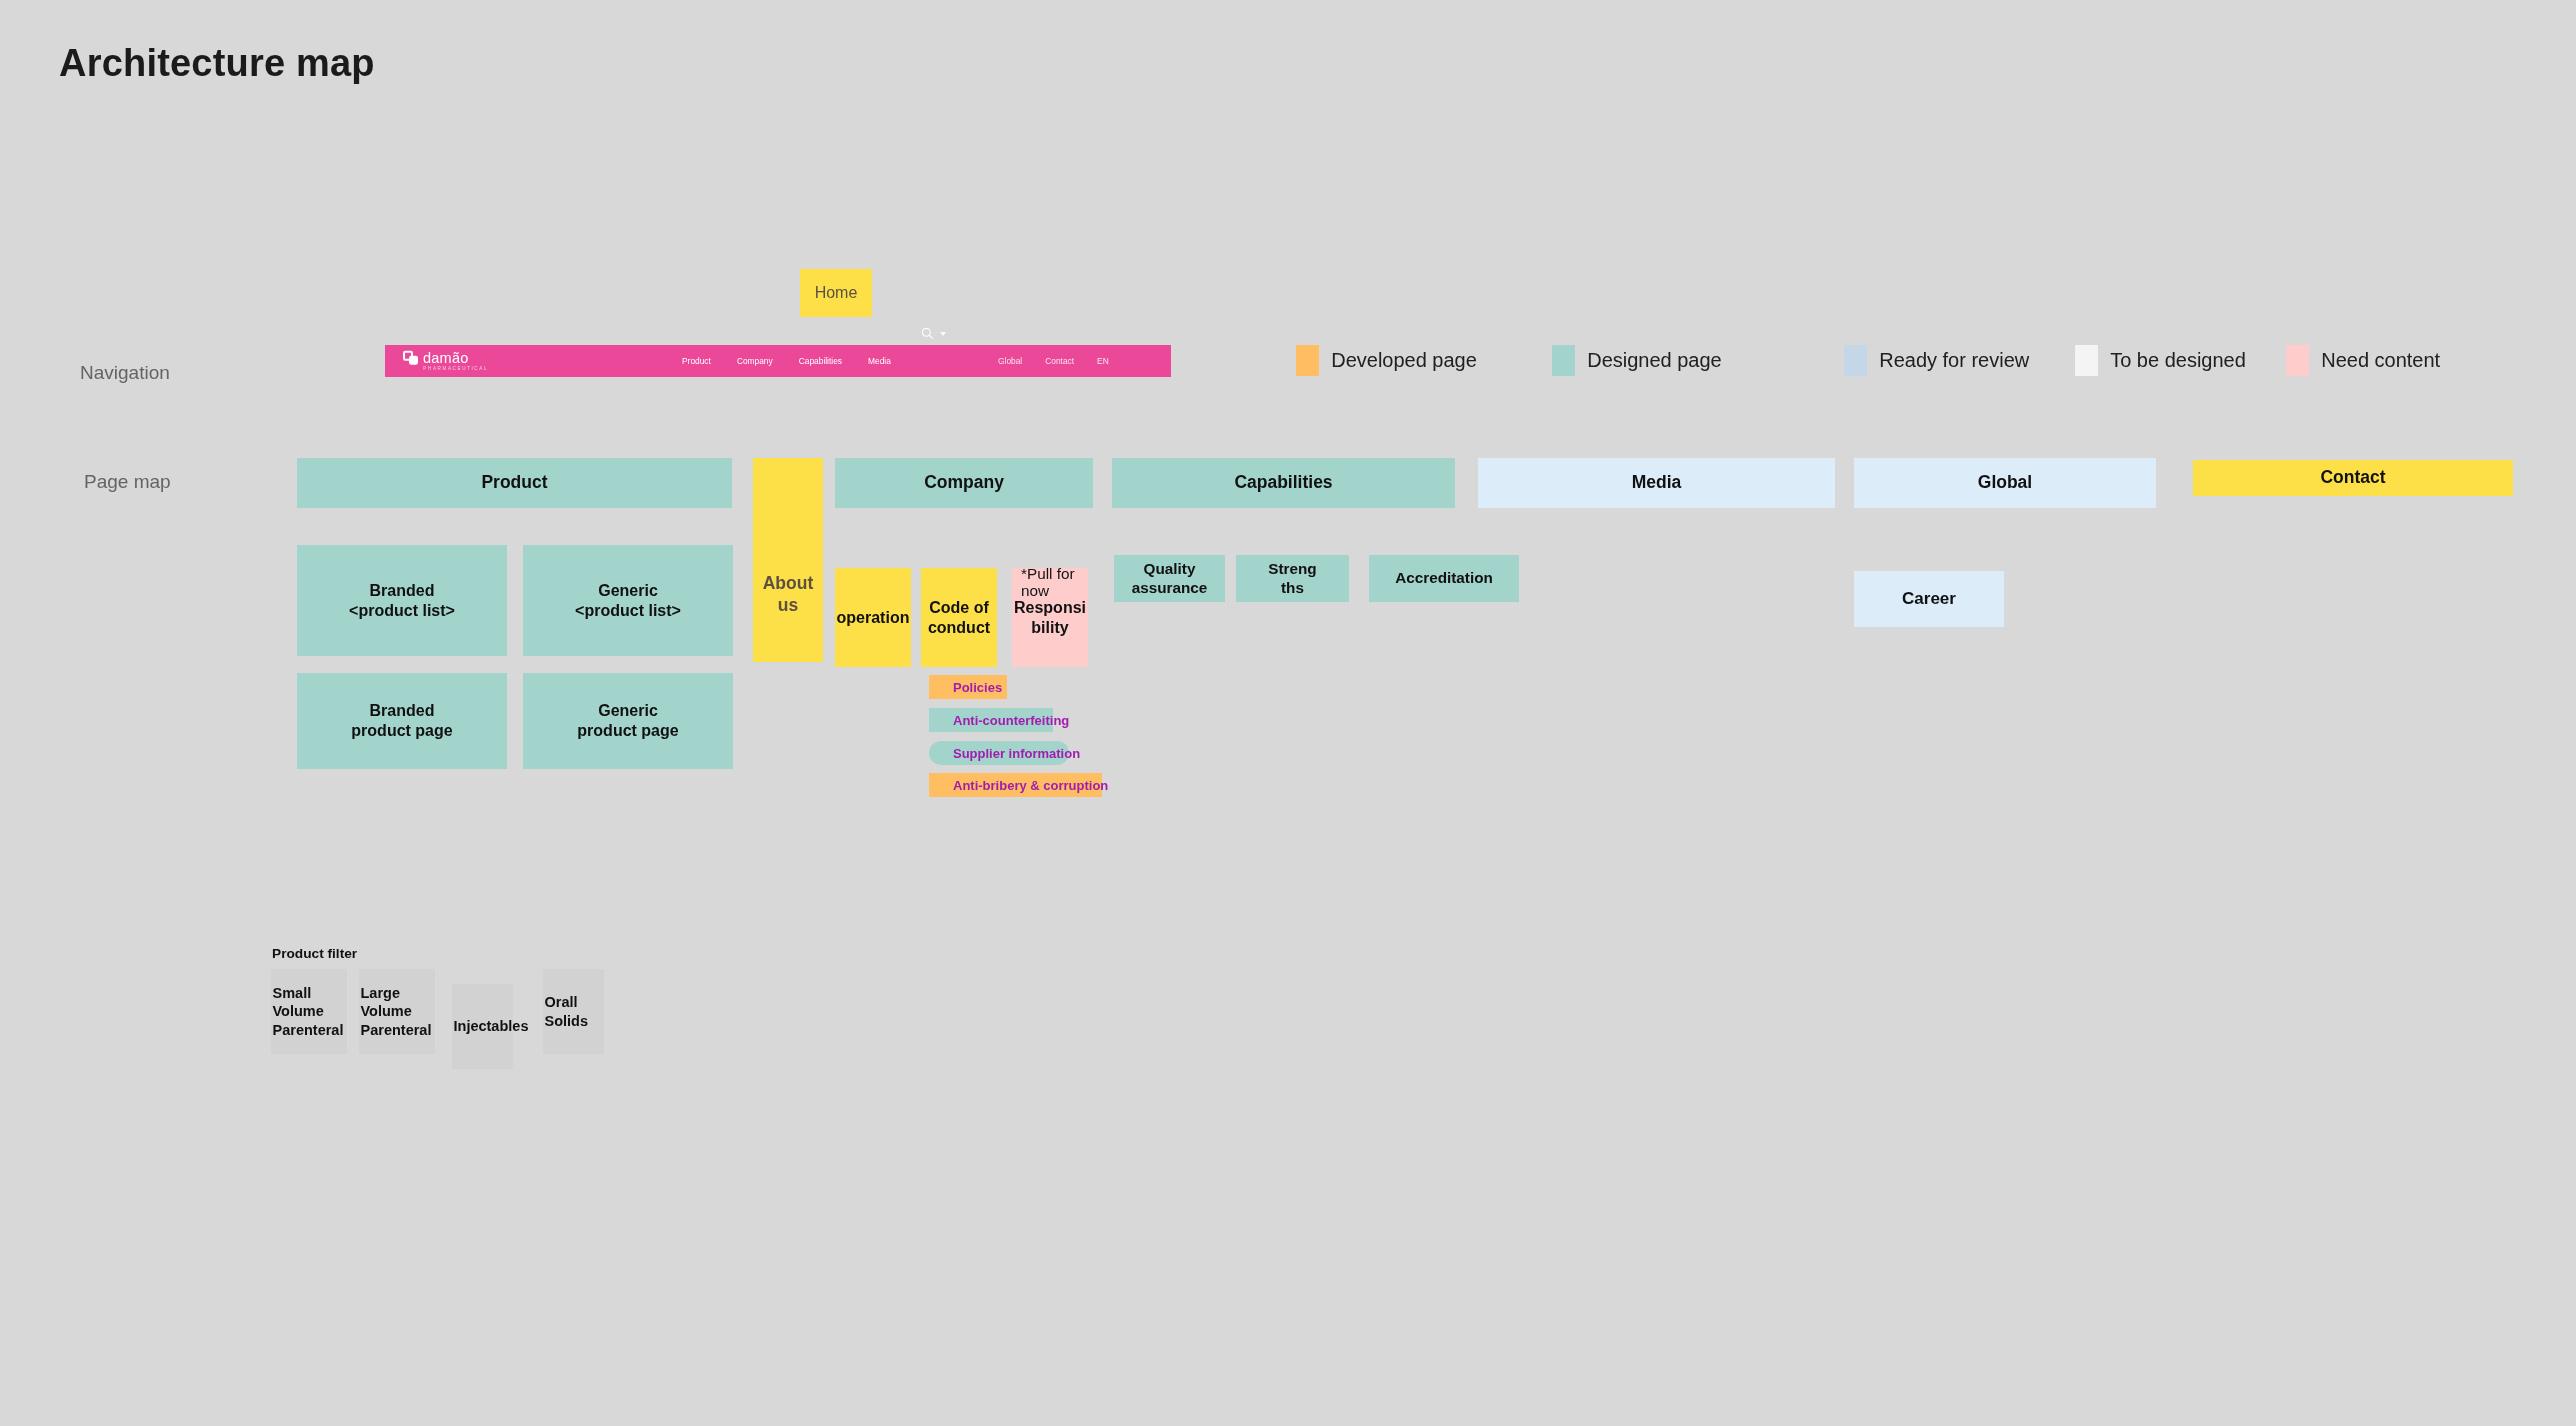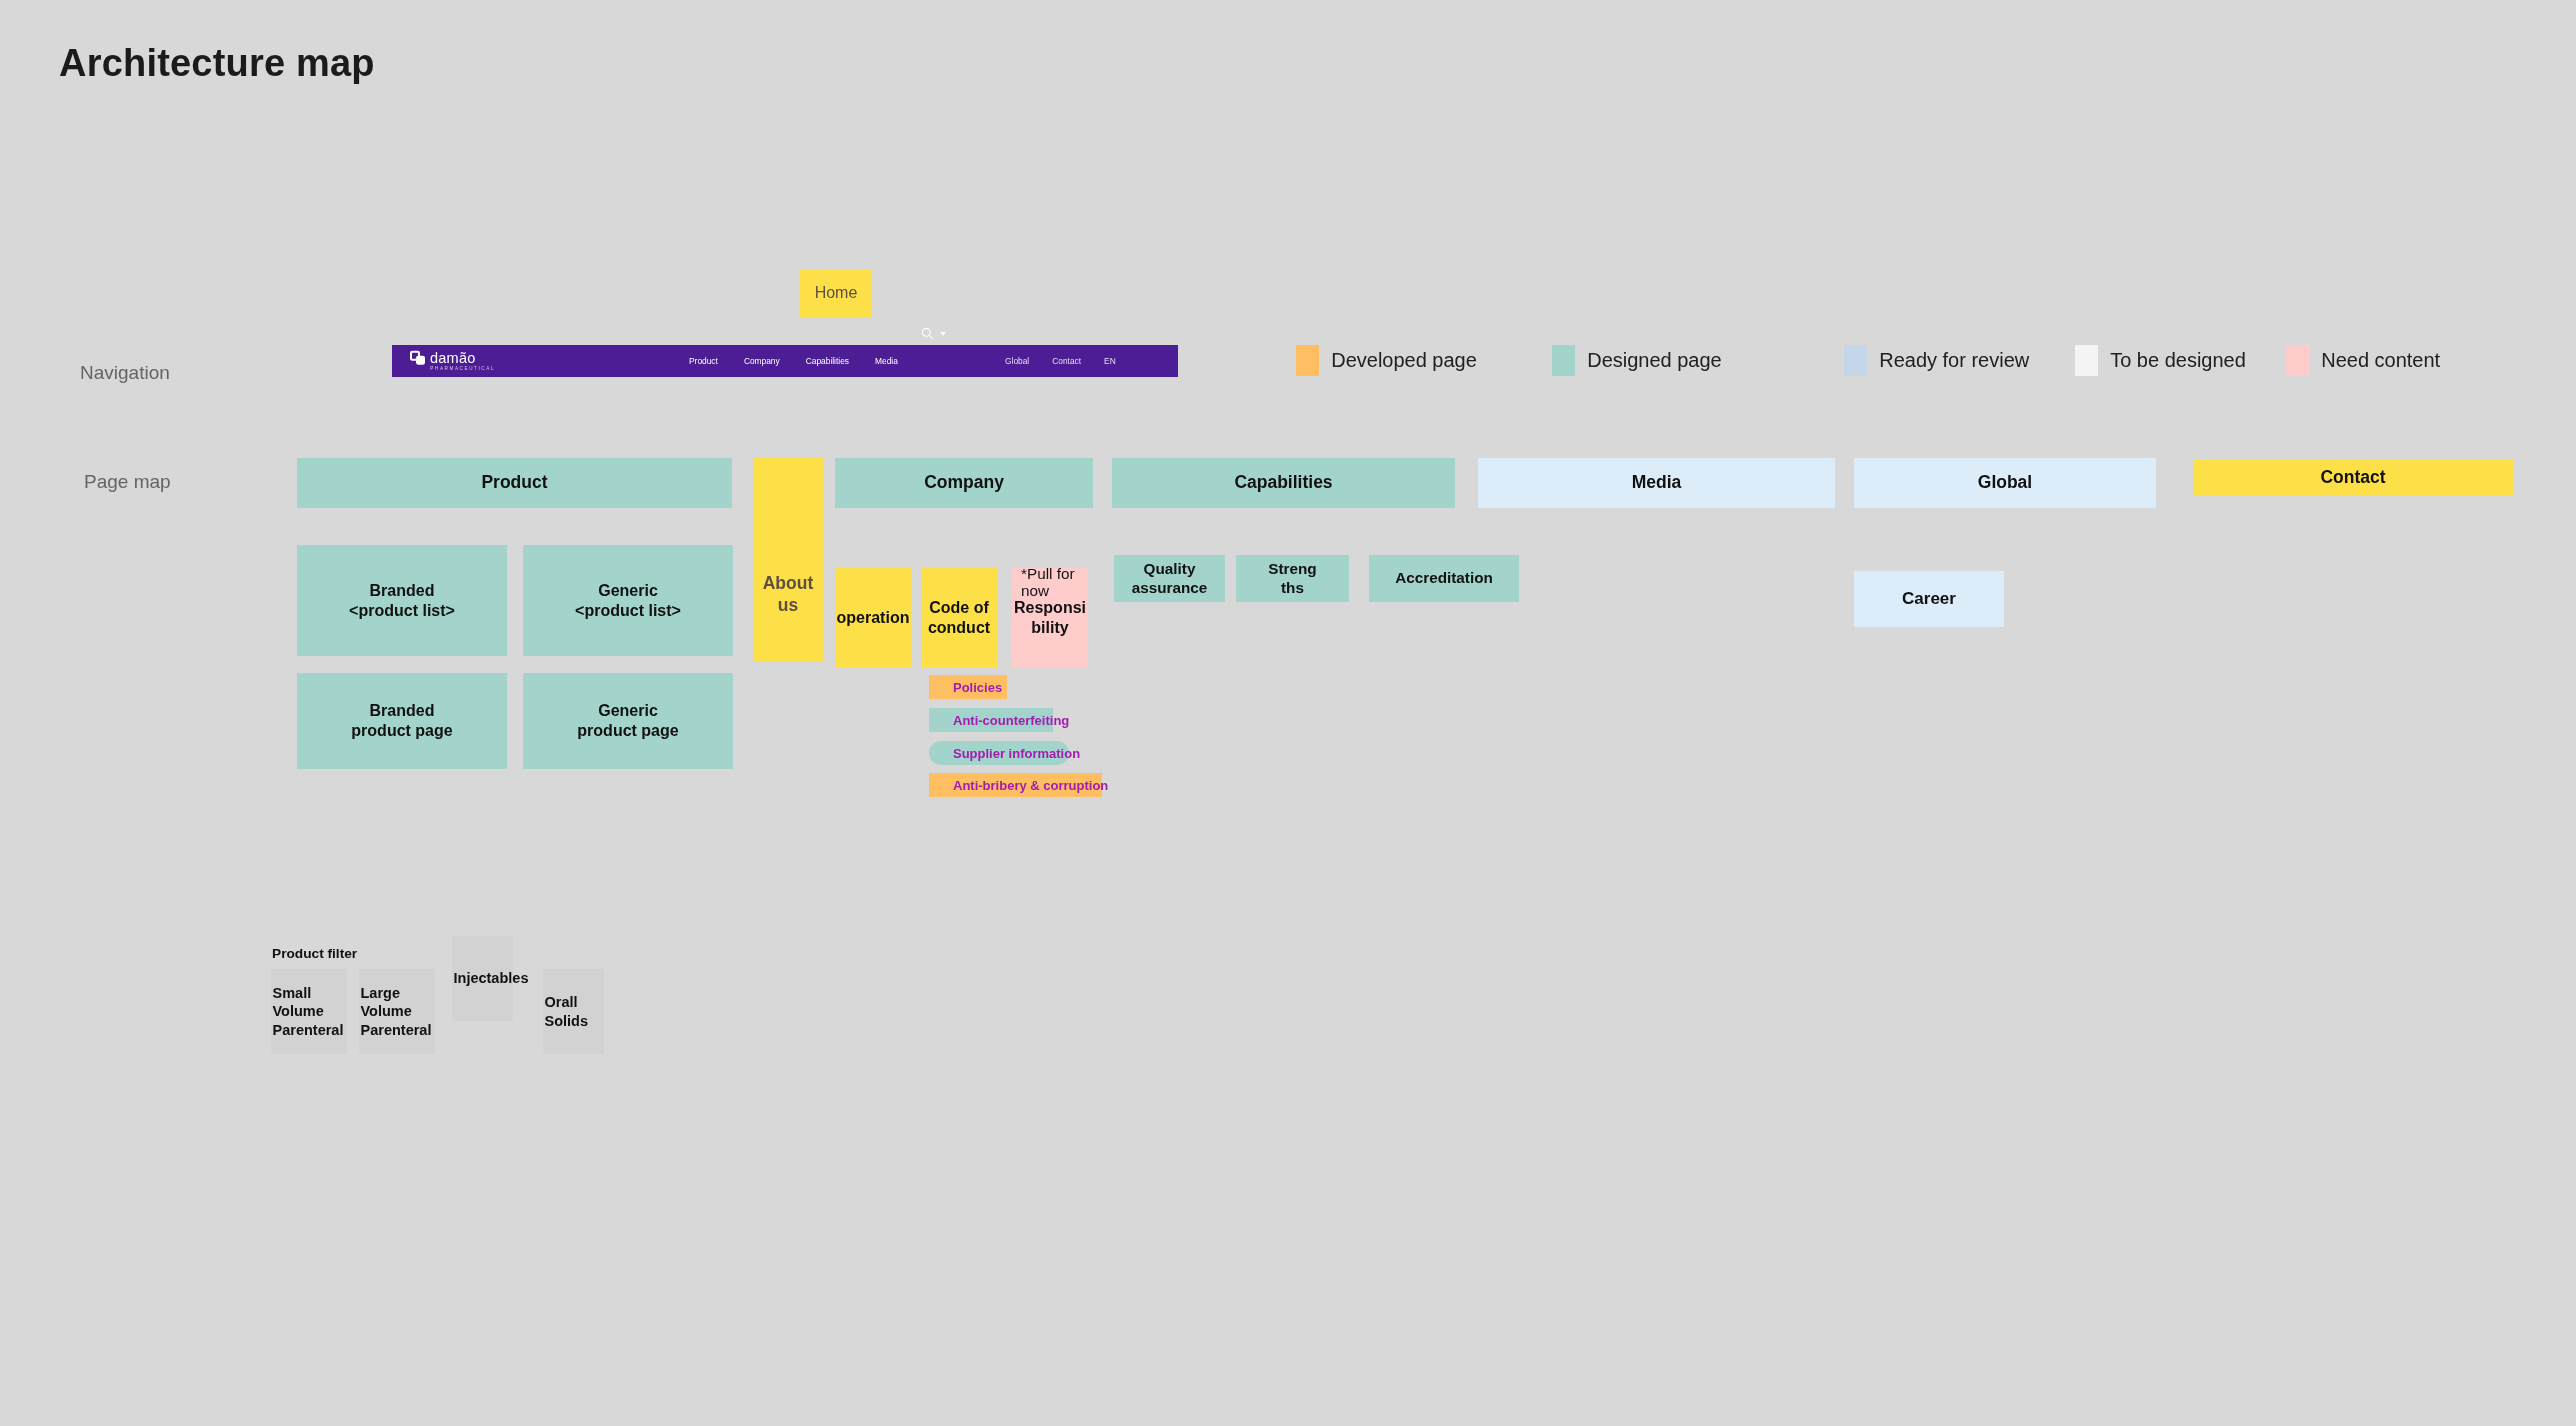--- a/index.html
+++ b/index.html
@@ -67,24 +67,23 @@
   .aboutus-node {
     color: #5d5042;
     font-weight: 700;
     font-size: 17.5px;
     align-items: flex-end;
     padding-bottom: 46px;
   }
 
   
   .navbar {
-    background: #4c1d95;
-    display: flex;
-    align-items: center;
-    margin-left: 7px;
+    background: #ec4899;
+    display: flex;
+    align-items: center;
   }
   .nav-logo {
     position: absolute;
     left: 18.3px;
     top: 50%;
     transform: translateY(-50%);
     display: flex;
     flex-direction: column;
     align-items: flex-start;
   }
@@ -328,18 +327,18 @@
   <div class="abs node orange" style="left:2193px; top:460px; width:320px; height:36px; font-size:17.5px;">Contact</div>
 
   <div class="abs filter-title" style="left:272px; top:946px;">Product filter</div>
 
   <div class="abs filter-box" style="left:271px; top:969px; width:76px; height:85px; white-space:pre-line;">Small
 Volume
 Parenteral</div>
   <div class="abs filter-box" style="left:359px; top:969px; width:76px; height:85px; white-space:pre-line;">Large
 Volume
 Parenteral</div>
-  <div class="abs filter-box" style="left:452px; top:936px; width:61px; height:85px; white-space:pre-line;">Injectables</div>
+  <div class="abs filter-box" style="left:452px; top:984px; width:61px; height:85px; white-space:pre-line;">Injectables</div>
   <div class="abs filter-box" style="left:543px; top:969px; width:61px; height:85px; white-space:pre-line;">Orall
 Solids</div>
 
 </div>
 
 
 </body></html>

